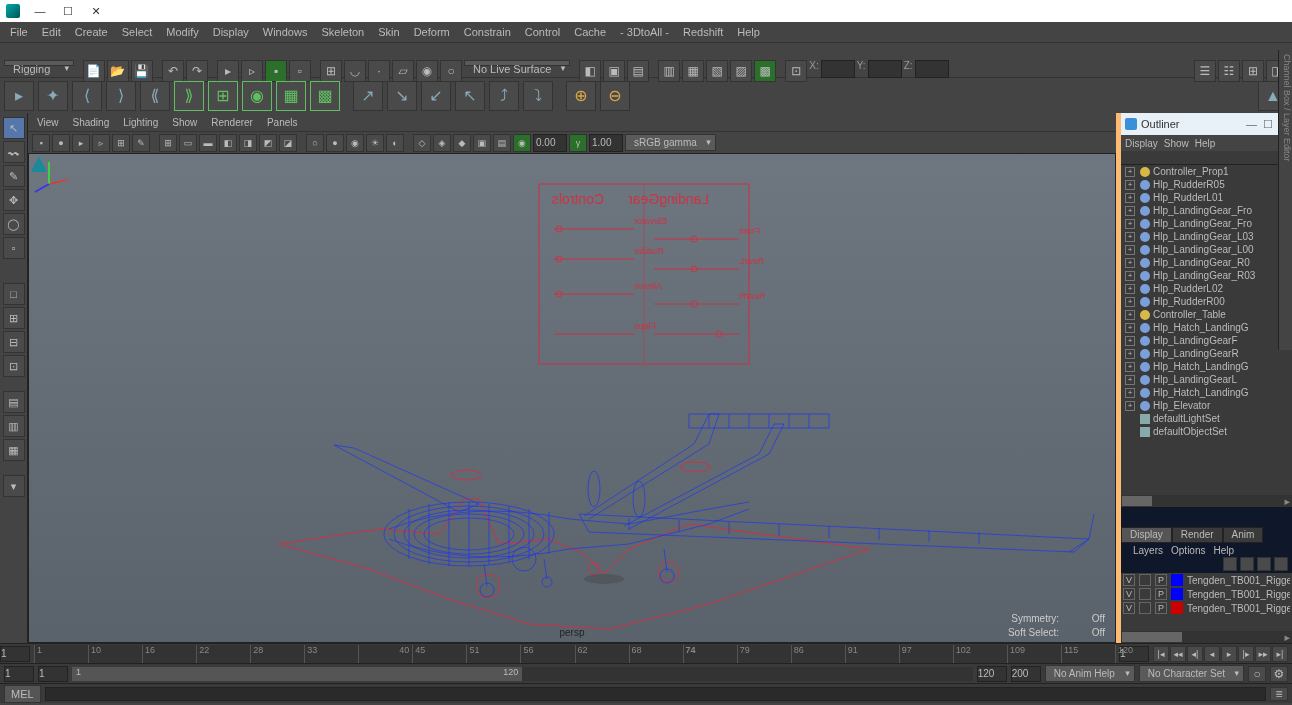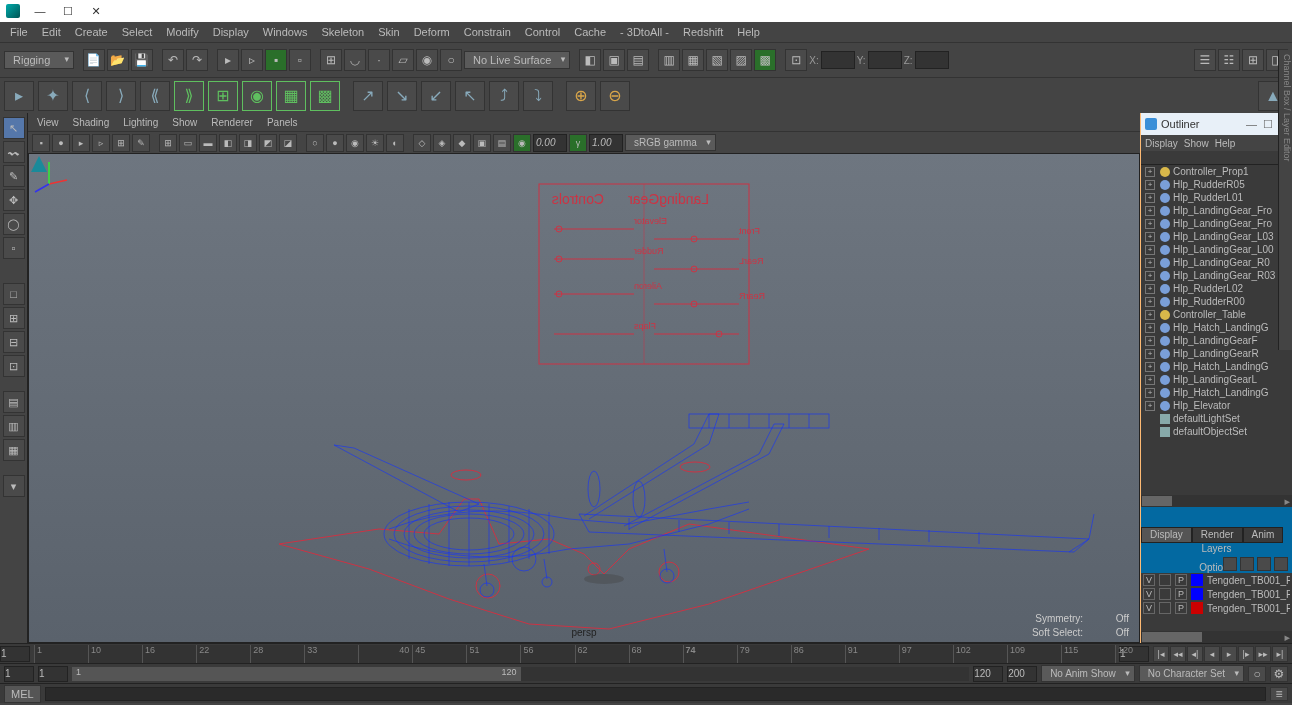--- a/index.html
+++ b/index.html
@@ -9,27 +9,27 @@
 .titlebar { height: 22px; background: #ffffff; color: #333; display: flex; align-items: center; padding: 0 6px; font-size: 11px; }
 .titlebar .app-icon { width: 14px; height: 14px; background: linear-gradient(135deg,#0aa,#055); border-radius: 2px; margin-right: 6px; }
 .titlebar .title { flex: 1; }
 .titlebar .winbtn { width: 28px; height: 18px; display: flex; align-items: center; justify-content: center; color: #333; }
 
 
 .menubar { height: 20px; background: #444; display: flex; align-items: center; padding: 0 4px; gap: 2px; }
 .menubar span { padding: 2px 6px; cursor: default; }
 
 
-.toolbar-row { height: 28px; background: #444; display: flex; align-items: center; padding: 17px 4px; gap: 2px; border-top: 1px solid #333; }
+.toolbar-row { height: 28px; background: #444; display: flex; padding: 17px 4px; gap: 2px; border-top: 1px solid #333; }
 .dropdown { background: #5a5a5a; color: #bbb; padding: 2px 18px 2px 8px; border: 1px solid #333; position: relative; min-width: 70px; }
 .dropdown:after { content: "▾"; position: absolute; right: 4px; top: 2px; font-size: 9px; }
 .tbtn { width: 22px; height: 22px; background: #4a4a4a; border: 1px solid #333; display: flex; align-items: center; justify-content: center; font-size: 12px; }
 .tbtn.active { background: #2a6f2a; }
 .sep { width: 5px; }
-.tinput { background: #333; color: #bbb; border: 1px solid #222; width: 34px; height: 18px; font-size: 10px; padding: 0 2px; font-style: italic; }
+.tinput { background: #333; color: #bbb; border: 1px solid #222; width: 34px; height: 18px; font-size: 10px; padding: 0 2px; }
 .label-sm { font-size: 10px; color: #999; }
 
 
 .shelf-row { height: 36px; background: #444; display: flex; align-items: center; padding: 0 4px; gap: 4px; border-top: 1px solid #333; }
 .sbtn { width: 30px; height: 30px; background: #4a4a4a; border: 1px solid #333; display: flex; align-items: center; justify-content: center; font-size: 16px; color: #8ab; }
 .sbtn.green { border: 1px solid #5fbf5f; color: #5fbf5f; }
 .sbtn.yellow { color: #d9a64a; }
 
 
 .main { display: flex; height: 530px; }
@@ -44,39 +44,39 @@
 .ptbtn { width: 18px; height: 18px; background: #4a4a4a; border: 1px solid #333; font-size: 9px; display: flex; align-items: center; justify-content: center; }
 .ptbtn.g { background: #2a6f2a; }
 
 .viewport { flex: 1; background: linear-gradient(#6e7680, #5a626c); position: relative; overflow: hidden; border: 1px solid #222; }
 .viewport svg { position: absolute; top: 0; left: 0; }
 .vp-label { position: absolute; font-size: 10px; color: #222; }
 .vp-info { position: absolute; right: 10px; font-size: 10px; color: #ccc; }
 .axis-gizmo { position: absolute; bottom: 8px; left: 20px; }
 
 
-.right-panel { width: 152px; background: #0369a1; display: flex; flex-direction: column; border-left: 1px solid #fdba74; }
+.right-panel { width: 176px; background: #0f172a; display: flex; flex-direction: column; border-left: 5px solid #fdba74; }
 .outliner-title { height: 22px; background: #e8f0f8; color: #333; display: flex; align-items: center; padding: 0 4px; font-size: 11px; }
 .outliner-title .ico { width: 12px; height: 12px; background: #3a8fd8; border-radius: 2px; margin-right: 4px; }
 .outliner-title .wbtns { margin-left: auto; display: flex; gap: 6px; color: #666; }
 .outliner-menu { height: 16px; background: #444; display: flex; padding: 0 4px; gap: 6px; font-size: 10px; align-items: center; }
 .outliner-body { flex: 1; background: #3a3a3a; overflow: hidden; font-size: 10px; position: relative; }
 .outliner-row { height: 13px; display: flex; align-items: center; padding-left: 4px; white-space: nowrap; }
 .plus { width: 10px; height: 10px; border: 1px solid #777; font-size: 8px; line-height: 8px; text-align: center; margin-right: 2px; color: #bbb; }
 .node-ico { width: 10px; height: 10px; margin: 0 3px; }
 .node-ico.ctrl { background: #d9b84a; border-radius: 50%; }
 .node-ico.joint { background: #7a9fd9; border-radius: 50%; }
 .node-ico.set { background: #8aa; }
 .hscroll { height: 12px; background: #333; display: flex; }
 .hscroll .thumb { width: 30px; background: #666; margin: 1px; }
 
 .layer-tabs { height: 16px; display: flex; font-size: 10px; }
 .layer-tabs span { padding: 1px 8px; background: #3a3a3a; border: 1px solid #222; }
 .layer-tabs span.active { background: #555; }
-.layer-menu { height: 14px; display: flex; padding: 0 12px; gap: 8px; font-size: 10px; align-items: center; flex-direction: column; }
+.layer-menu { height: 14px; display: flex; padding: 0 12px; gap: 8px; font-size: 10px; align-items: center; }
 .layer-icons { height: 16px; display: flex; justify-content: flex-end; padding: 0 4px; gap: 3px; }
 .layer-icons .li { width: 14px; height: 14px; background: #4a4a4a; border: 1px solid #333; }
 .layer-body { height: 58px; background: #3a3a3a; font-size: 10px; }
 .layer-row { height: 14px; display: flex; align-items: center; padding: 0 2px; gap: 4px;}
 .layer-row .cell { width: 12px; height: 12px; border: 1px solid #666; text-align: center; font-size: 9px; line-height: 10px; }
 .layer-row .swatch { width: 12px; height: 12px; }
 .layer-row .name { flex: 1; white-space: nowrap; overflow: hidden; }
 
 
 .vtab { position: absolute; right: 0; top: 50px; width: 14px; height: 300px; background: #444; writing-mode: vertical-rl; font-size: 9px; padding: 4px 0; color: #888; border-left: 1px solid #222; }
@@ -615,21 +615,21 @@
   <input class="ftinput" value="1" style="">
   <input class="ftinput" value="1" style="">
   <div class="range-slider">
     <div class="thumb">
         <span style="float:left;padding:0 4px;font-size:9px">1</span>
         <span style="float:right;padding:0 4px;font-size:9px">120</span>
       </div>
   </div>
   <input class="ftinput" value="120" style="">
   <input class="ftinput" value="200" style="">
-  <div class="dropdown" style="min-width:90px;font-size:10px">No Anim Show</div>
+  <div class="dropdown" style="min-width:90px;font-size:10px">No Anim Help</div>
   <div class="dropdown" style="min-width:100px;font-size:10px">No Character Set</div>
   <div class="tbtn" style="width:18px;height:16px">○</div>
   <div class="tbtn" style="width:18px;height:16px">⚙</div>
 </div>
 
 <div class="cmd-row">
   <div class="mel">MEL</div>
   <input style="">
   <div class="tbtn" style="width:18px;height:14px">≡</div>
 </div>

